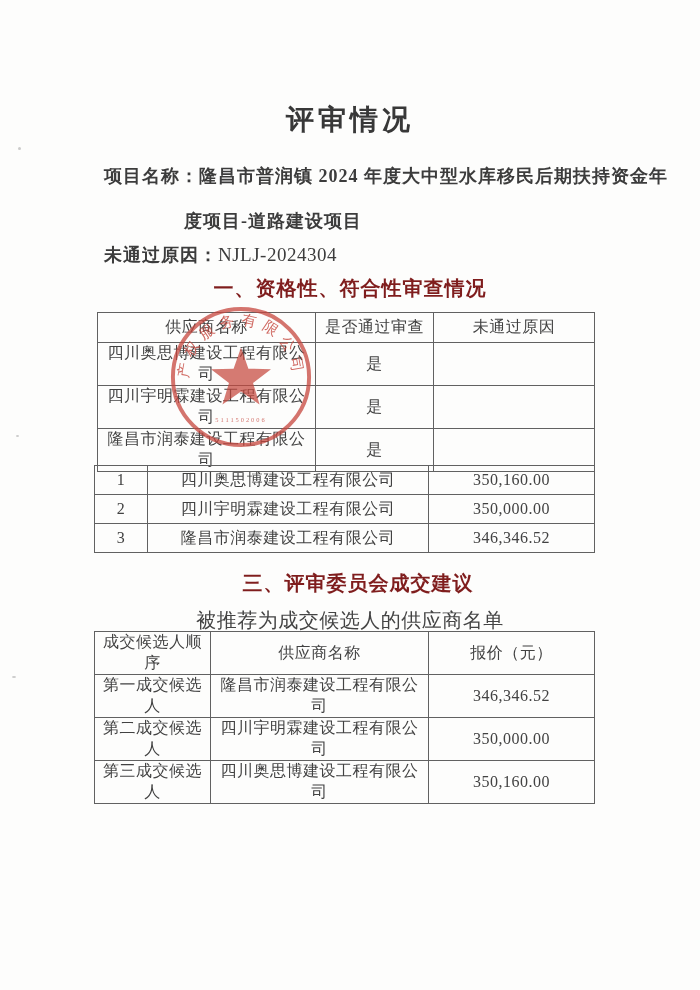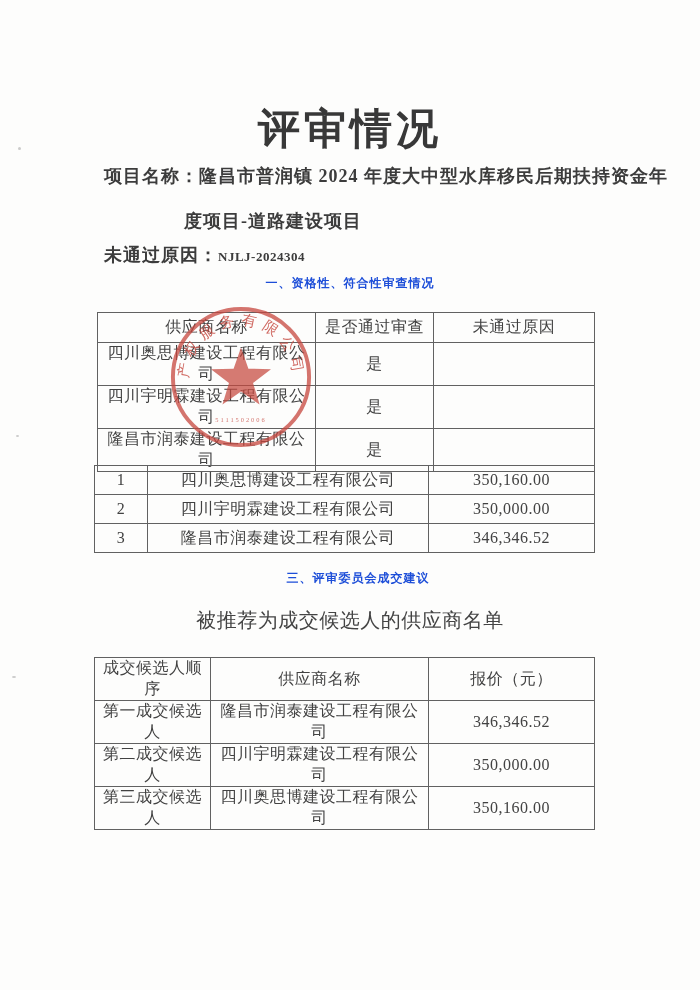--- a/index.html
+++ b/index.html
@@ -4,36 +4,36 @@
 <style>
   html,body {margin:0; padding:0; background:#ffffff;}
   .page {
     position:relative; width:700px; height:990px; background:#fdfdfc;
     overflow:hidden;
     font-family:"Liberation Serif","DejaVu Serif",serif;
     color:#3d3d3d;
   }
   .doc-title {
     position:absolute; top:101px; left:0; width:100%;
-    text-align:center; font-size:42px; font-weight:bold;
+    text-align:center; font-size:28px; font-weight:bold;
     letter-spacing:4px; color:#383838;
   }
   .meta-line {
     position:absolute; white-space:nowrap; font-size:18px;
     font-weight:bold; letter-spacing:1px; color:#3c3c3c;
   }
   .meta-line .label {font-weight:bold;}
   .meta-line .value {font-weight:bold;}
-  .meta-line .value-latin {font-weight:bold; font-size:13px; letter-spacing:0.5px;}
+  .meta-line .value-latin {font-weight:normal; font-size:19px; letter-spacing:0.5px;}
   #meta-line-1 {left:104px; top:164px;}
   #meta-line-2 {left:184px; top:209px;}
   #meta-line-3 {left:104px; top:243px;}
   .sec-heading {
     position:absolute; left:0; width:100%; text-align:center;
-    font-size:12px; font-weight:bold; letter-spacing:1px; color:#1d4ed8;
+    font-size:20px; font-weight:bold; letter-spacing:1px; color:#7f1d1d;
   }
   #sec1-heading {top:275px;}
   #sec2-heading {top:441px;}
   #sec3-heading {top:570px;margin-left:8px;}
   .sec-subtitle {
     position:absolute; left:0; width:100%; text-align:center;
     font-size:20px; color:#444; letter-spacing:0.5px; top:607px;
   }
   table.doc-table {
     position:absolute; border-collapse:collapse; table-layout:fixed;
@@ -48,21 +48,21 @@
   #table-qualification col.c2 {width:118px;}
   #table-qualification col.c3 {width:161px;}
   #table-qualification tr {height:28px;}
   #table-qualification tr.hdr {height:30px;}
   #table-quotes {left:94px; top:465px; width:500px;}
   #table-quotes col.c1 {width:53px;}
   #table-quotes col.c2 {width:281px;}
   #table-quotes col.c3 {width:166px;}
   #table-quotes tr {height:29px;}
   #table-quotes tr.hdr {height:33px;}
-  #table-candidates {left:94px; top:657px; width:500px;}
+  #table-candidates {left:94px; top:631px; width:500px;}
   #table-candidates col.c1 {width:116px;}
   #table-candidates col.c2 {width:218px;}
   #table-candidates col.c3 {width:166px;}
   #table-candidates tr {height:35px;}
   #table-candidates tr.hdr {height:31px;}
   td.num {letter-spacing:1.5px;}
   .seal {
     position:absolute; left:167px; top:300px; width:148px; height:152px;
     z-index:5; pointer-events:none;
   }

